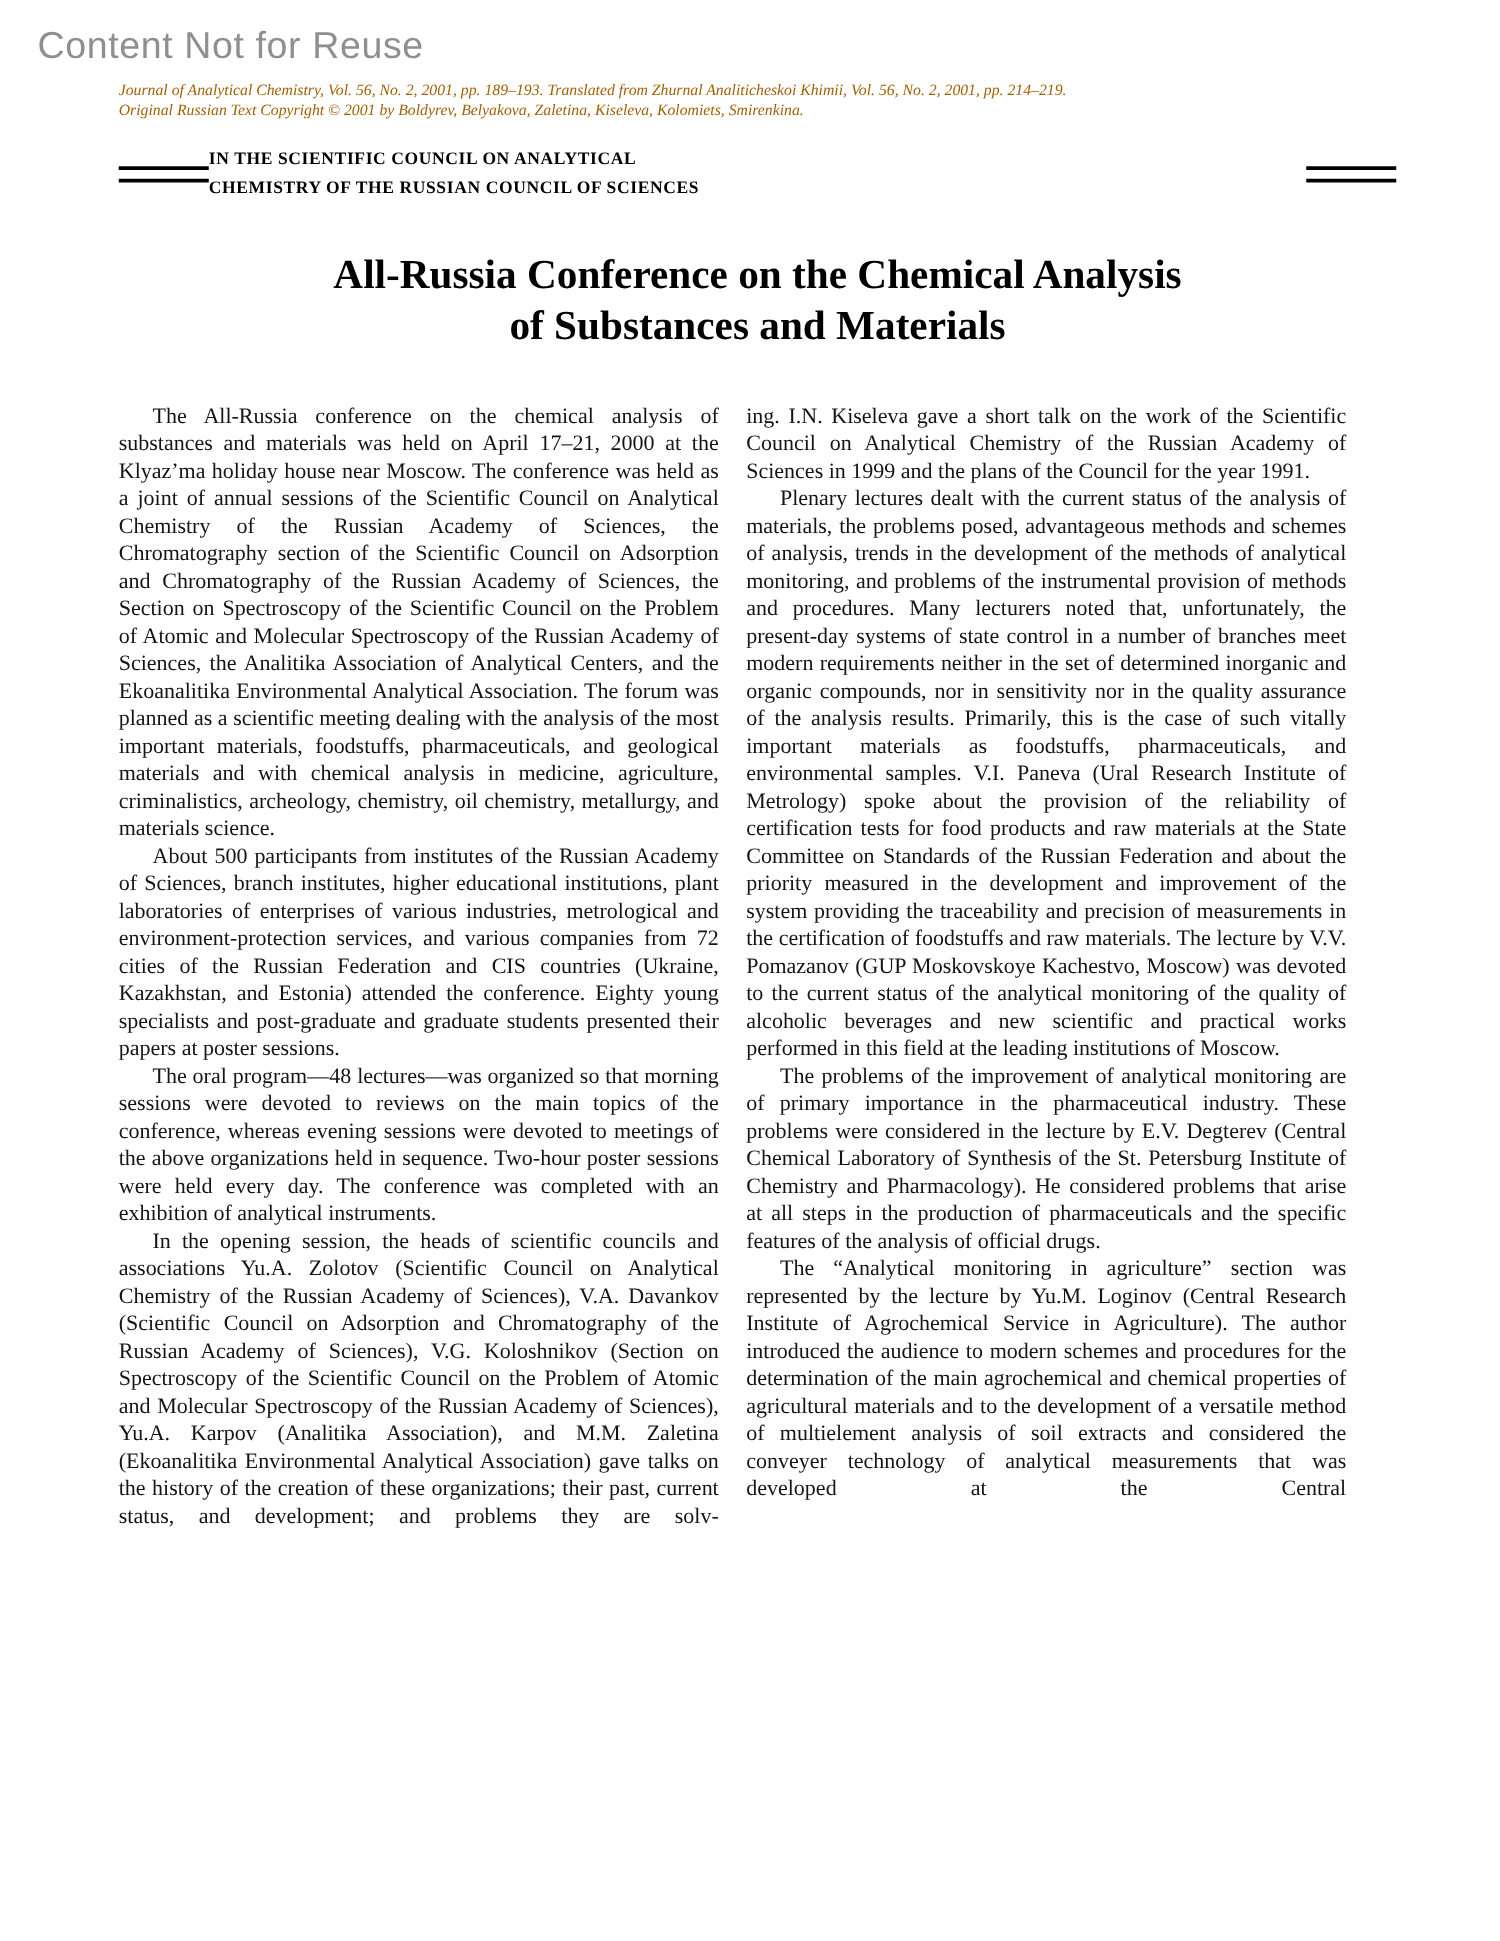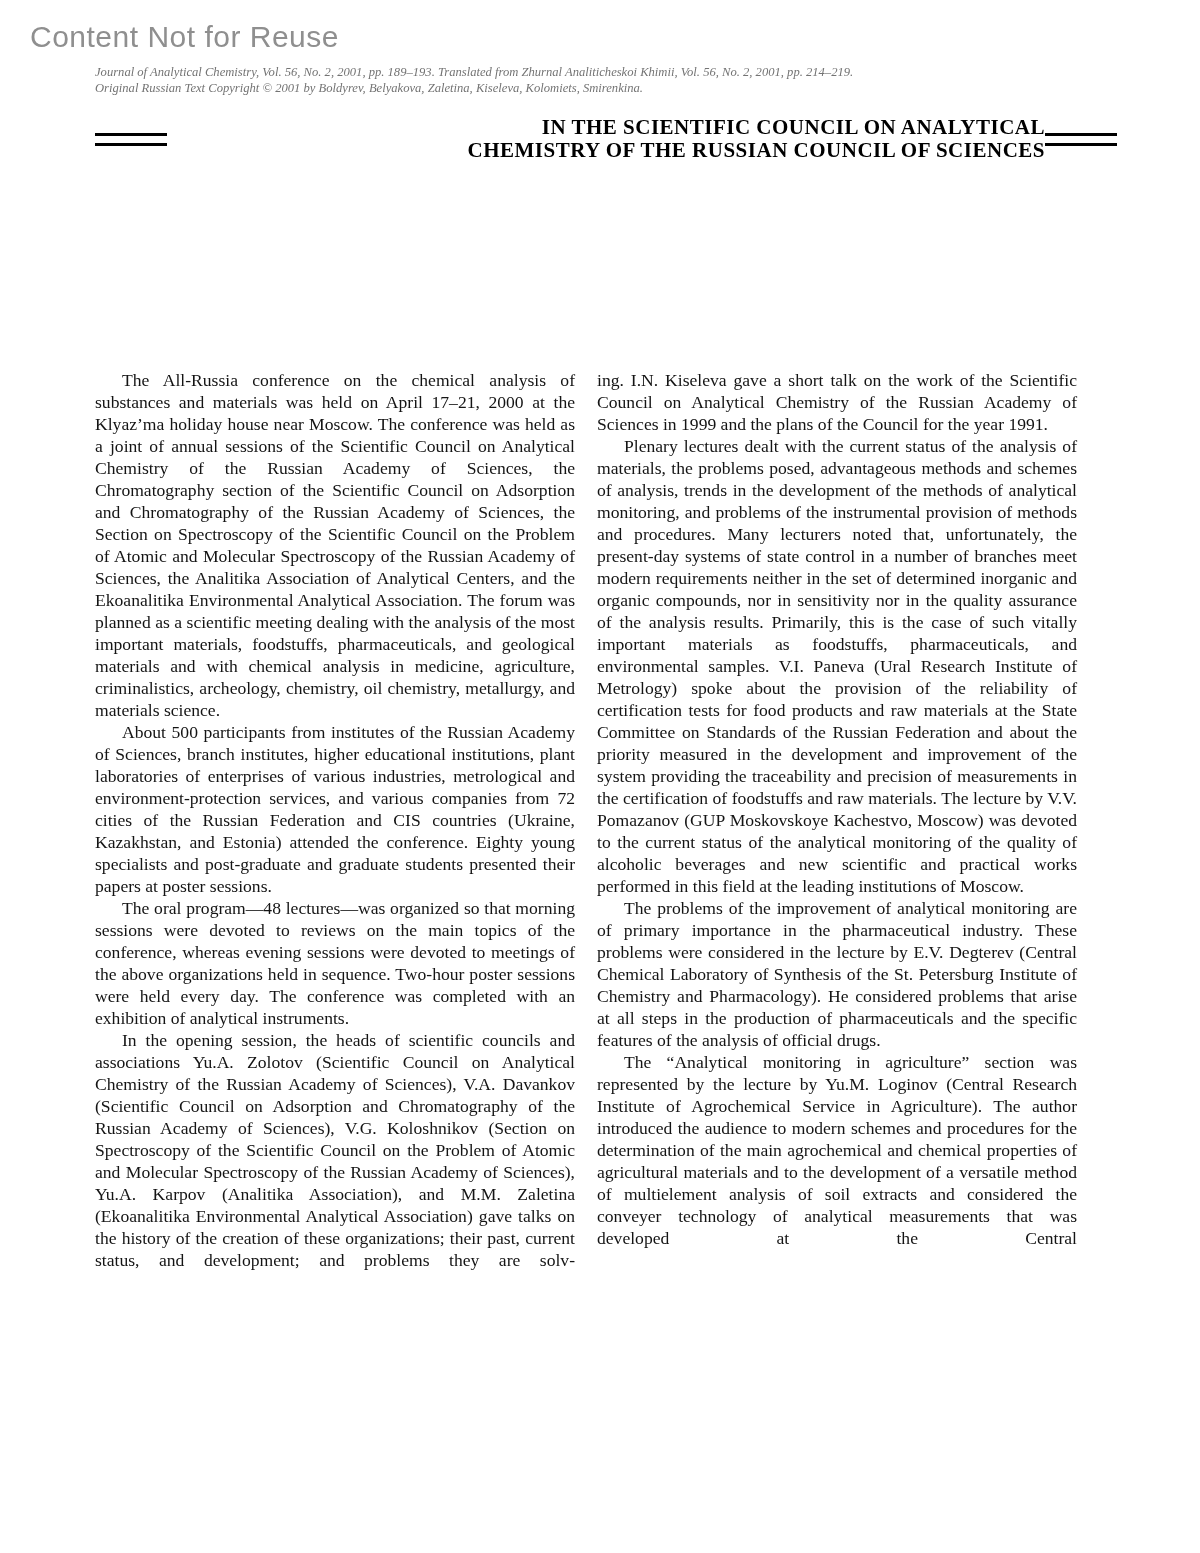--- a/index.html
+++ b/index.html
@@ -25,42 +25,42 @@
     white-space: nowrap;
   }
   .masthead {
     position: absolute;
     left: 95px;
     top: 64px;
     width: 1010px;
     font-style: italic;
     font-size: 12.6px;
     line-height: 16px;
-    color: #737373;
+    color: #a16207;
   }
   .heading-row {
     position: absolute;
     left: 95px;
     right: 83px;
     top: 116px;
     display: flex;
     align-items: center;
   }
   .double-rule {
     width: 72px;
     height: 7px;
     border-top: 3px solid #000000;
     border-bottom: 3px solid #000000;
     flex: none;
   }
   .heading-text {
     flex: 1;
-    text-align: right;
+    text-align: left;
     font-weight: bold;
-    font-size: 21px;
+    font-size: 14px;
     line-height: 23px;
     letter-spacing: 0.5px;
     color: #000000;
   }
   .title {
     position: absolute;
     left: 95px;
     right: 83px;
     top: 200px;
     margin: 0;
@@ -74,21 +74,20 @@
     position: absolute;
     left: 95px;
     top: 321px;
     width: 982px;
     display: flex;
     column-gap: 22px;
   }
   .col {
     width: 480px;
     flex: none;
-    margin-top: 48px;
   }
   .col p {
     margin: 0;
     font-size: 17.6px;
     line-height: 22px;
     text-align: justify;
     text-indent: 27px;
     color: #141414;
     hyphens: auto;
     -webkit-hyphens: auto;
@@ -120,20 +119,24 @@
 
   <div class="heading-row">
     <div class="double-rule"></div>
     <div class="heading-text">
       <div>IN THE SCIENTIFIC COUNCIL ON ANALYTICAL</div>
       <div>CHEMISTRY OF THE RUSSIAN COUNCIL OF SCIENCES</div>
     </div>
     <div class="double-rule"></div>
   </div>
 
+  <h1 class="title">
+    <span>All-Russia Conference on the Chemical Analysis</span><br>
+    <span>of Substances and Materials</span>
+  </h1>
 
   <div class="columns">
     <div class="col">
       <p>The All-Russia conference on the chemical analysis of substances and materials was held on April 17–21, 2000 at the Klyaz’ma holiday house near Moscow. The conference was held as a joint of annual sessions of the Scientific Council on Analytical Chemistry of the Russian Academy of Sciences, the Chromatography section of the Scientific Council on Adsorption and Chromatography of the Russian Academy of Sciences, the Section on Spectroscopy of the Scientific Council on the Problem of Atomic and Molecular Spectroscopy of the Russian Academy of Sciences, the Analitika Association of Analytical Centers, and the Ekoanalitika Environmental Analytical Association. The forum was planned as a scientific meeting dealing with the analysis of the most important materials, foodstuffs, pharmaceuticals, and geological materials and with chemical analysis in medicine, agriculture, criminalistics, archeology, chemistry, oil chemistry, metallurgy, and materials science.</p>
       <p>About 500 participants from institutes of the Russian Academy of Sciences, branch institutes, higher educational institutions, plant laboratories of enterprises of various industries, metrological and environment-protection services, and various companies from 72 cities of the Russian Federation and CIS countries (Ukraine, Kazakhstan, and Estonia) attended the conference. Eighty young specialists and post-graduate and graduate students presented their papers at poster sessions.</p>
       <p>The oral program—48 lectures—was organized so that morning sessions were devoted to reviews on the main topics of the conference, whereas evening sessions were devoted to meetings of the above organizations held in sequence. Two-hour poster sessions were held every day. The conference was completed with an exhibition of analytical instruments.</p>
       <p class="continues">In the opening session, the heads of scientific councils and associations Yu.A. Zolotov (Scientific Council on Analytical Chemistry of the Russian Academy of Sciences), V.A. Davankov (Scientific Council on Adsorption and Chromatography of the Russian Academy of Sciences), V.G. Koloshnikov (Section on Spectroscopy of the Scientific Council on the Problem of Atomic and Molecular Spectroscopy of the Russian Academy of Sciences), Yu.A. Karpov (Analitika Association), and M.M. Zaletina (Ekoanalitika Environmental Analytical Association) gave talks on the history of the creation of these organizations; their past, current status, and development; and problems they are solv-</p>
     </div>
     <div class="col">
       <p class="no-indent">ing. I.N. Kiseleva gave a short talk on the work of the Scientific Council on Analytical Chemistry of the Russian Academy of Sciences in 1999 and the plans of the Council for the year 1991.</p>

